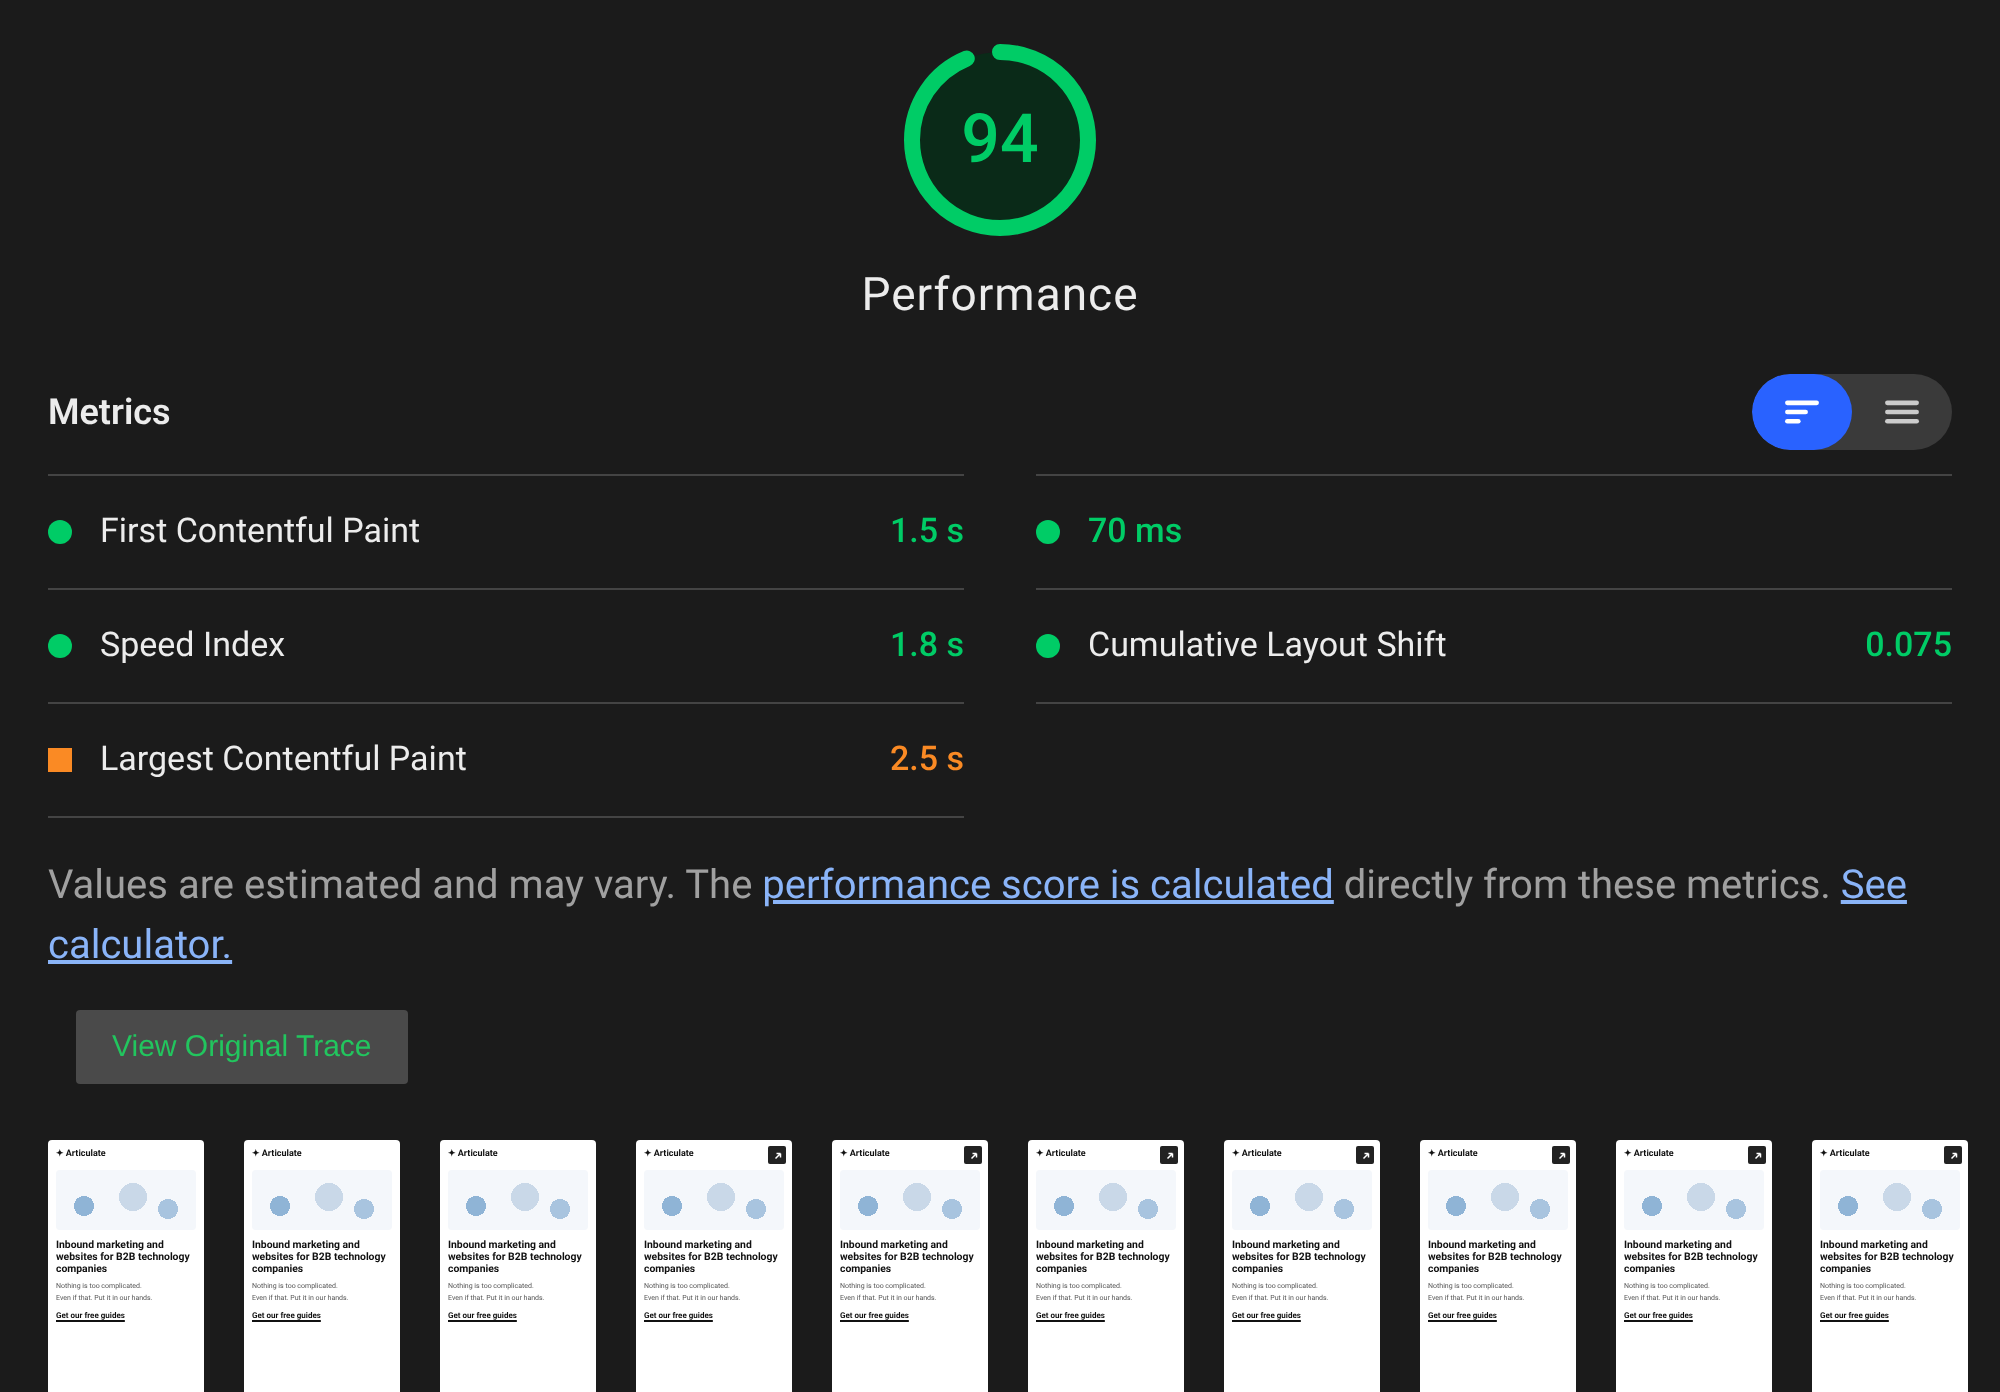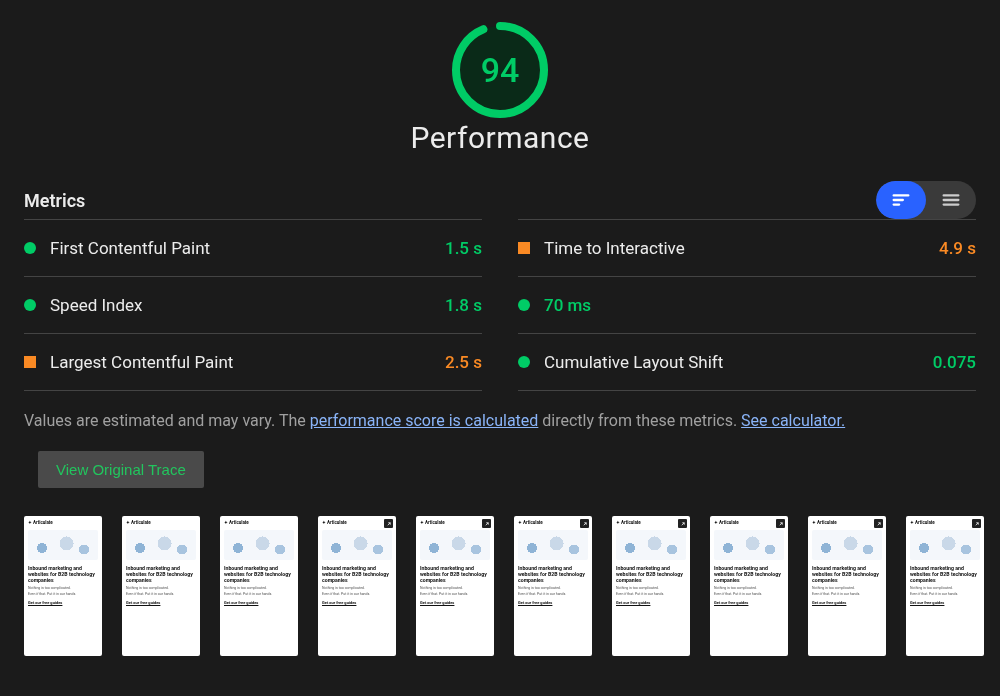--- a/index.html
+++ b/index.html
@@ -24,53 +24,54 @@
     overflow:hidden;
   }
   .wrap{padding:24px 24px 0 24px;}
   .gauge-area{display:flex;flex-direction:column;align-items:center;margin-top:-4px;}
   .gauge{width:100px;height:100px;position:relative;}
   .gauge svg{width:100%;height:100%;transform:rotate(-90deg);}
   .gauge .score{
     position:absolute;inset:0;display:flex;align-items:center;justify-content:center;
     font-size:34px;font-weight:500;color:var(--green);
   }
-  .title{font-size:30px;font-weight:400;letter-spacing:0.5px;}
+  .title{font-size:23px;font-weight:400;margin-top:14px;letter-spacing:0.5px;}
   .metrics-header{
     display:flex;align-items:center;justify-content:space-between;
     margin-top:26px;
   }
   .metrics-label{font-size:18px;font-weight:600;}
   .toggle{
     display:flex;background:#3a3a3a;border-radius:20px;overflow:hidden;
     height:38px;
   }
   .toggle .btn{
     width:50px;display:flex;align-items:center;justify-content:center;cursor:pointer;
   }
   .toggle .btn.active{background:var(--blue);border-radius:20px;}
   .toggle svg{width:22px;height:22px;}
   .metrics-grid{
     display:grid;grid-template-columns:1fr 1fr;column-gap:36px;
+    margin-top:12px;
   }
   .metric{
     display:flex;align-items:center;padding:18px 0;border-top:1px solid var(--border);
     gap:14px;
   }
   .metric:last-child,.col .metric:nth-child(3){border-bottom:1px solid var(--border);}
   .dot{width:12px;height:12px;border-radius:50%;flex-shrink:0;}
   .sq{width:12px;height:12px;flex-shrink:0;}
   .metric .name{font-size:17px;flex:1;}
   .metric .val{font-size:17px;font-weight:500;}
   .status-green .dot{background:var(--green);}
   .status-green .val{color:var(--green);text-align:right;}
   .status-orange .sq{background:var(--orange);}
   .status-orange .val{color:var(--orange);}
   .footnote{
-    color:var(--muted);font-size:16px;margin-top:18px;line-height:1.5;
+    color:var(--muted);font-size:20px;margin-top:18px;line-height:1.5;
   }
   .footnote a{color:var(--link);text-decoration:underline;cursor:pointer;}
   .trace-btn{
     display:inline-block;margin-top:18px;margin-left:14px;
     background:#4a4a4a;color:#22c55e;border:none;padding:10px 18px;
     font-size:15px;border-radius:2px;cursor:pointer;
   }
   .filmstrip{
     display:flex;gap:20px;margin-top:28px;
   }
@@ -146,25 +147,20 @@
           <span class="name">Speed Index</span>
           <span class="val">1.8 s</span>
         </div>
         <div class="metric status-orange">
           <span class="sq"></span>
           <span class="name">Largest Contentful Paint</span>
           <span class="val">2.5 s</span>
         </div>
       </div>
     <div class="col" id="col-right">
-        <div class="metric status-orange">
-          <span class="sq"></span>
-          <span class="name">Time to Interactive</span>
-          <span class="val">4.9 s</span>
-        </div>
         <div class="metric status-green">
           <span class="dot"></span>
           <span class="val">70 ms</span>
         </div>
         <div class="metric status-green">
           <span class="dot"></span>
           <span class="name">Cumulative Layout Shift</span>
           <span class="val">0.075</span>
         </div>
       </div>

